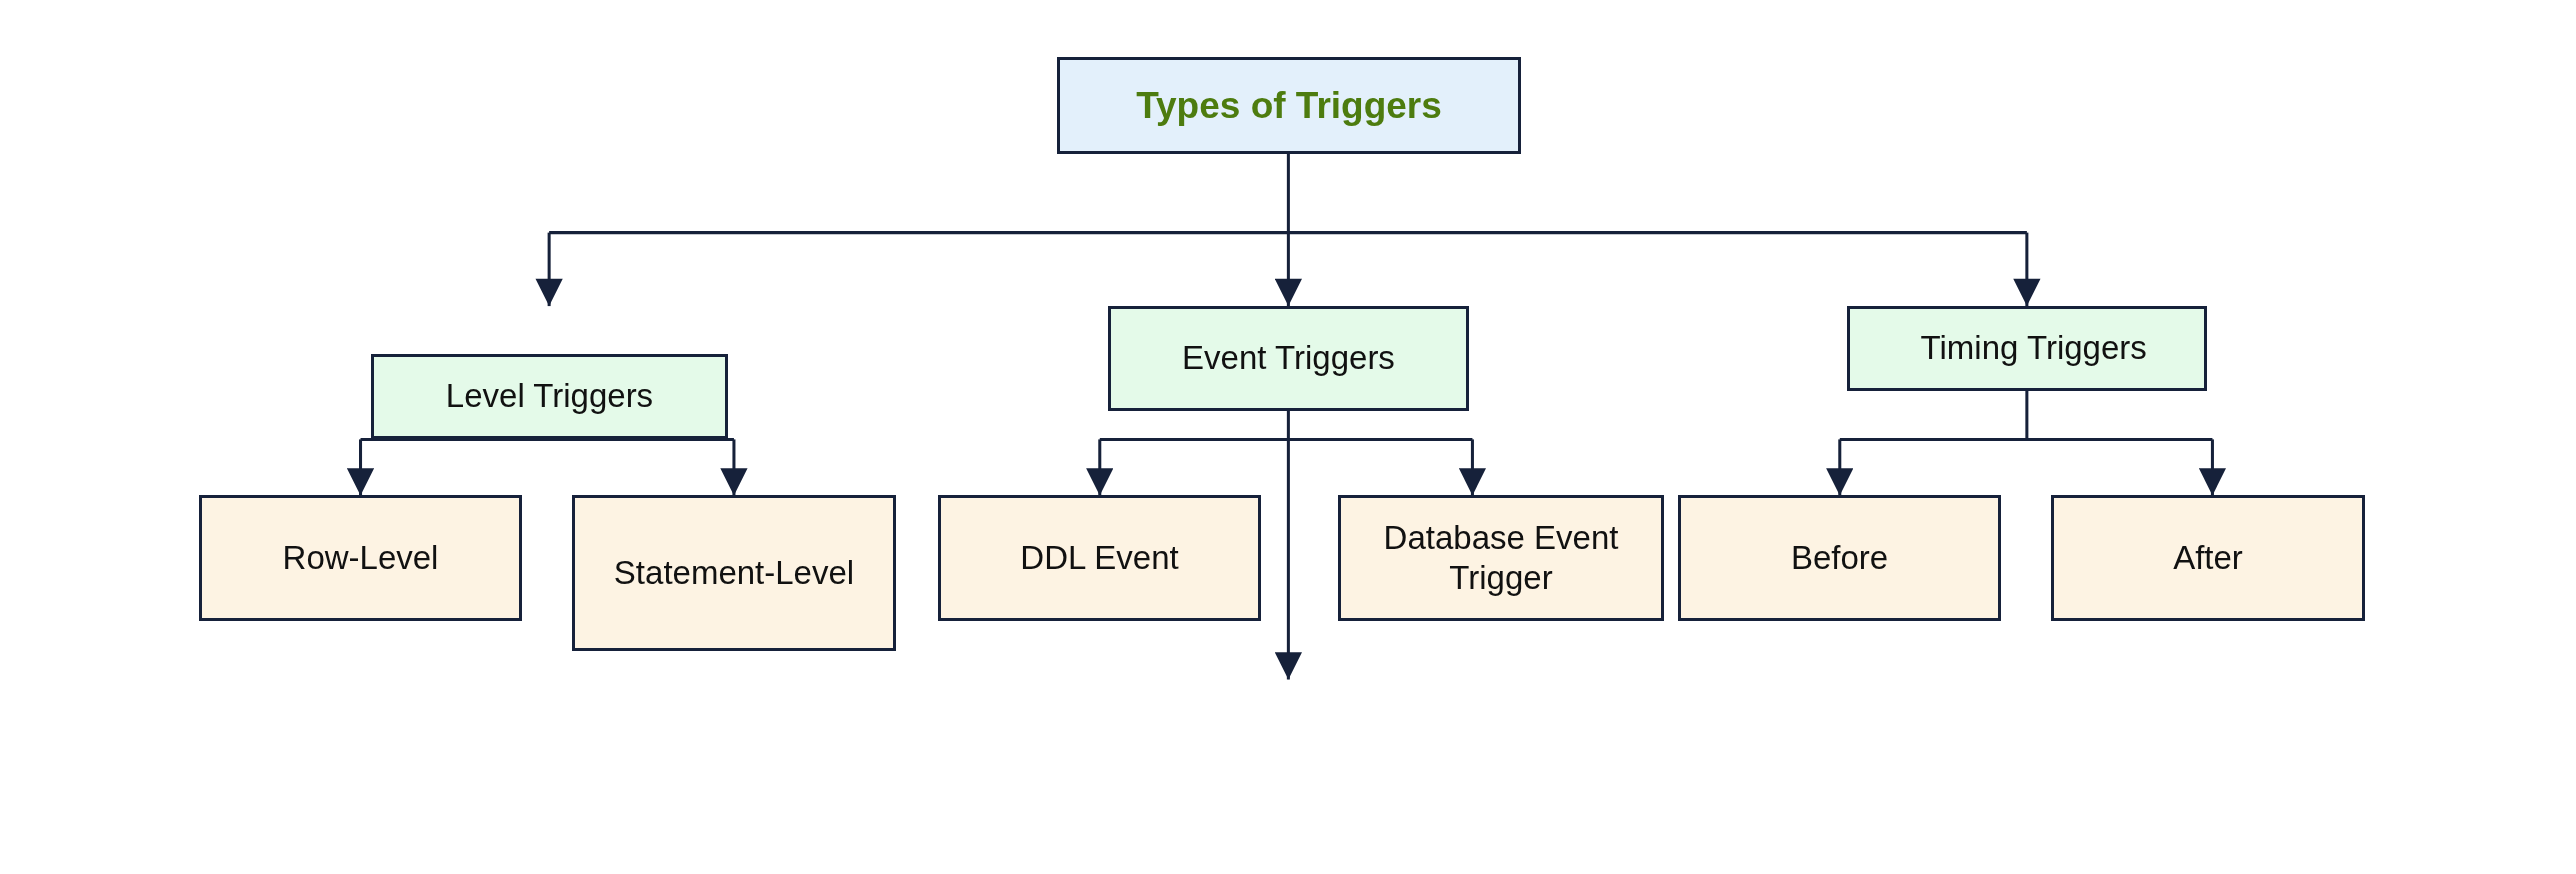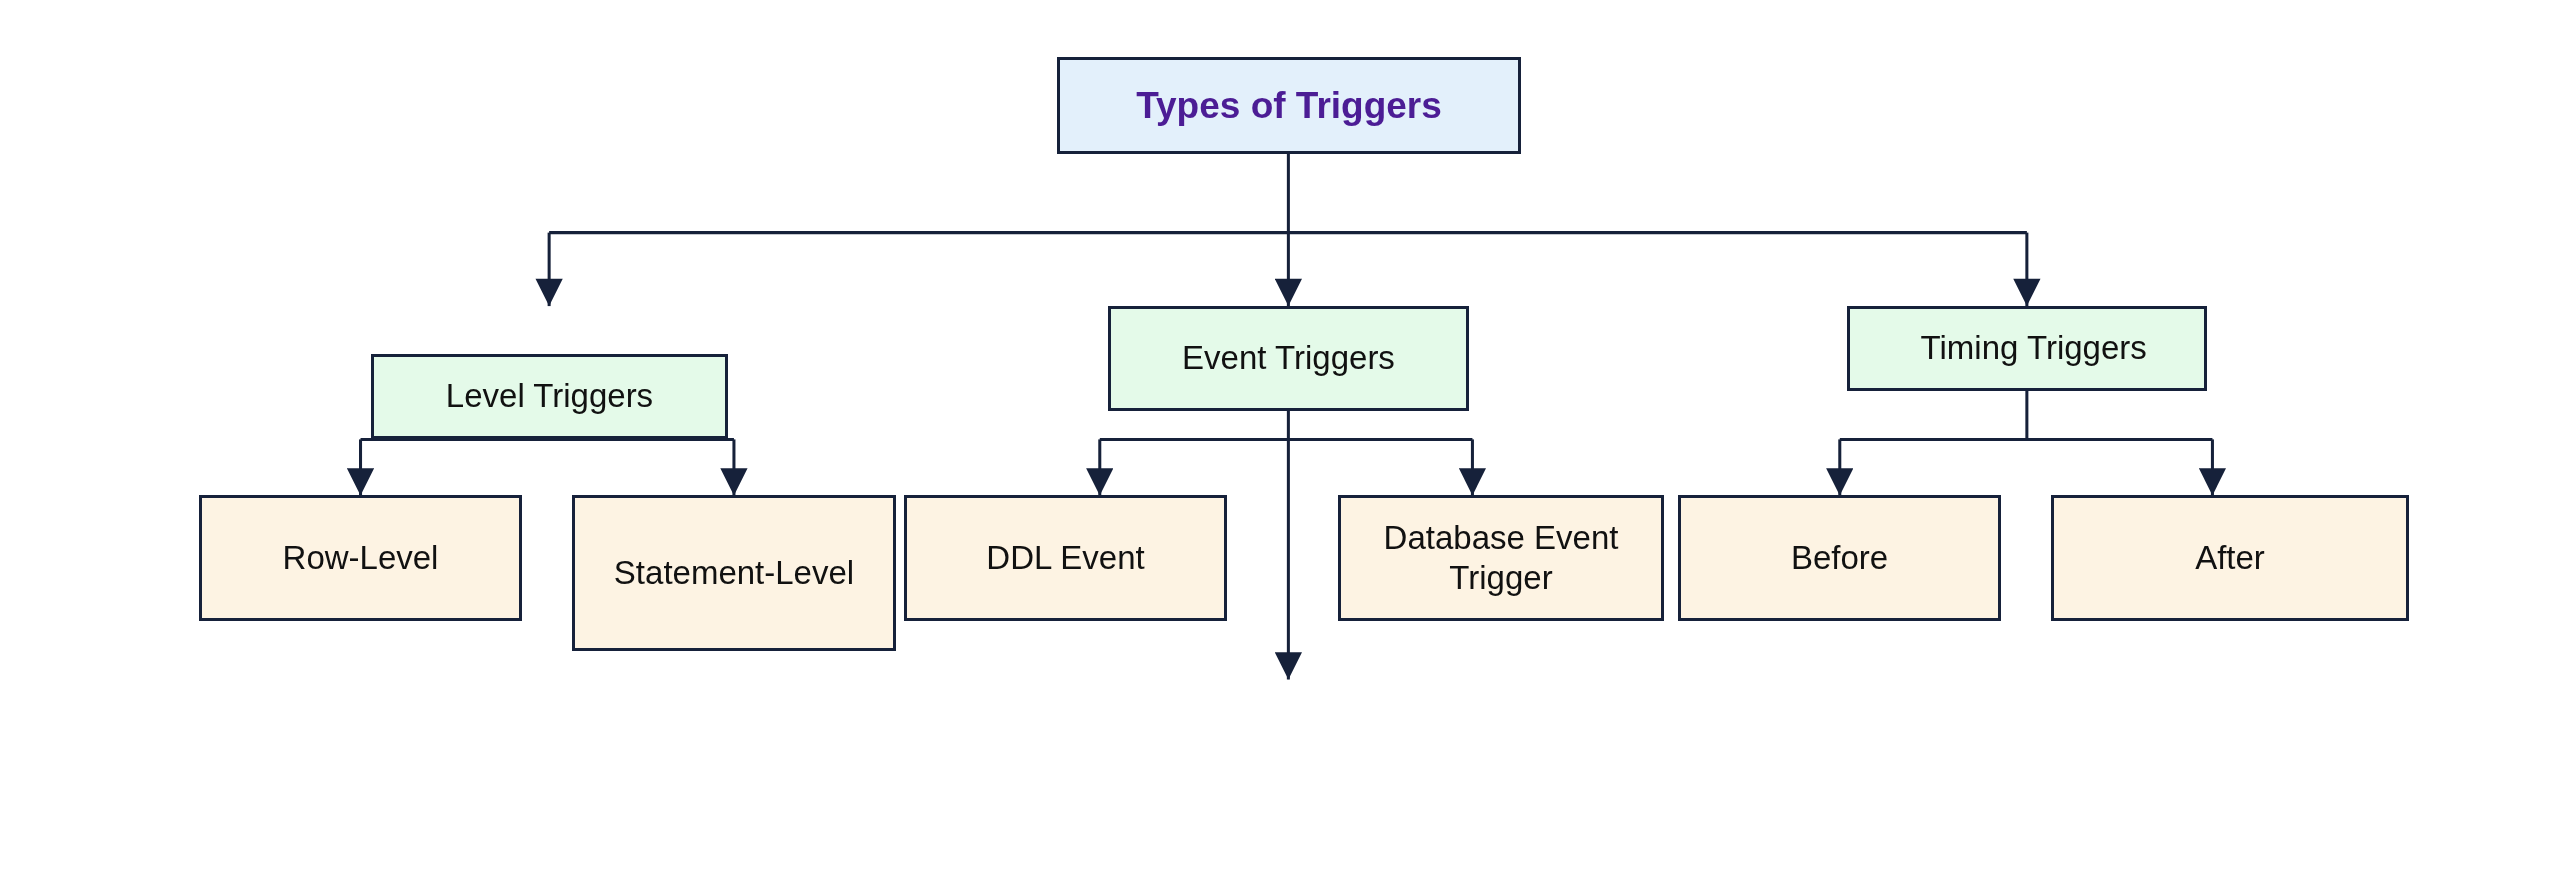--- a/index.html
+++ b/index.html
@@ -29,21 +29,21 @@
     text-align:center;
     color:var(--text);
     font-size:33px;
     line-height:1.22;
     padding:0 13.6px;
   }
   .node.root{
     background:var(--root_fill);
     font-weight:bold;
     font-size:37px;
-    color:#4c1d95;
+    color:#4d7c0f;
   }
   .node.branch{background:var(--branch_fill);}
   .node.leaf{background:var(--leaf_fill);}
 </style>
 </head>
 <body>
 
 <div class="canvas">
 
   <svg class="edges" width="2576" height="875" viewBox="0 0 3401 1155" aria-hidden="true">
@@ -88,28 +88,28 @@
   <div class="node branch" style="left:1847px;top:306px;width:360px;height:85px;padding-left:27px;">
     <span>Timing Triggers</span>
   </div>
 
   <div class="node leaf" style="left:199px;top:495px;width:323px;height:126px;">
     <span>Row-Level</span>
   </div>
   <div class="node leaf" style="left:572px;top:495px;width:324px;height:156px;">
     <span>Statement-Level</span>
   </div>
-  <div class="node leaf" style="left:904px;top:495px;width:323px;height:126px;">
+  <div class="node leaf" style="left:938px;top:495px;width:323px;height:126px;">
     <span>DDL Event</span>
   </div>
   <div class="node leaf" style="left:1310px;top:495px;width:326px;height:126px;margin-left:28px;">
     <span>Database Event Trigger</span>
   </div>
   <div class="node leaf" style="left:1678px;top:495px;width:323px;height:126px;">
     <span>Before</span>
   </div>
-  <div class="node leaf" style="left:2051px;top:495px;width:358px;height:126px;">
+  <div class="node leaf" style="left:2051px;top:495px;width:314px;height:126px;">
     <span>After</span>
   </div>
 
 
 </div>
 
 
 </body></html>

